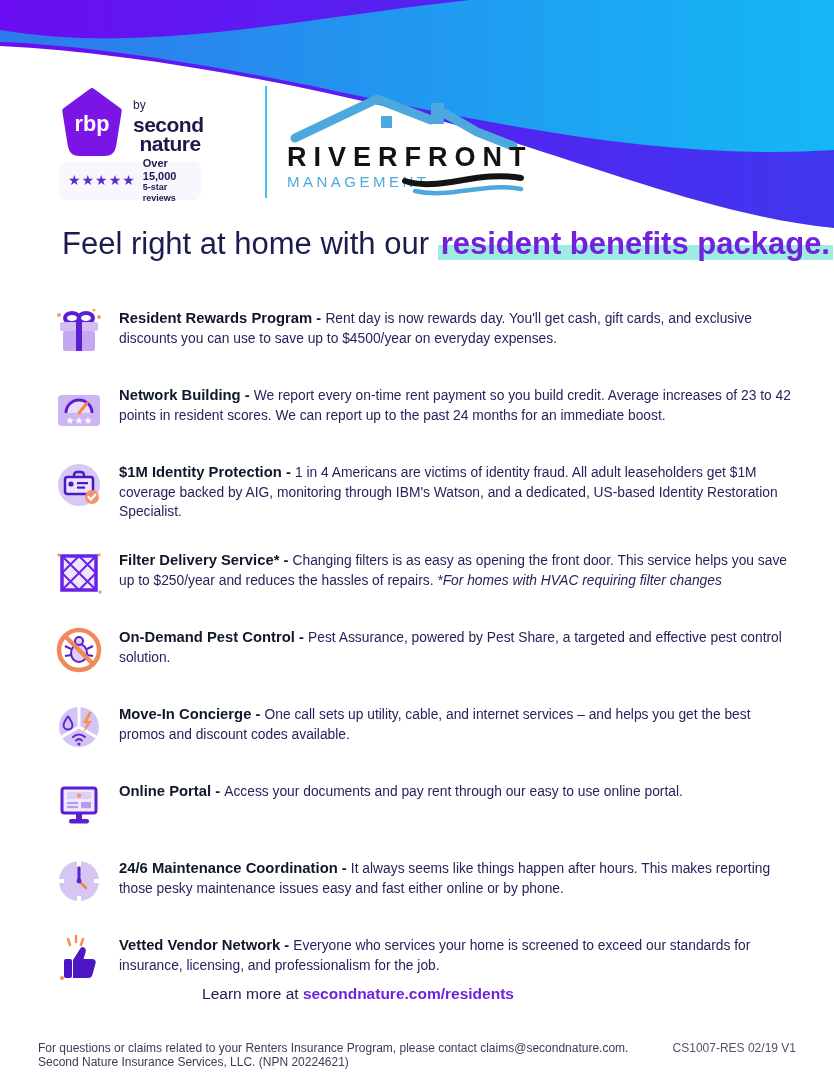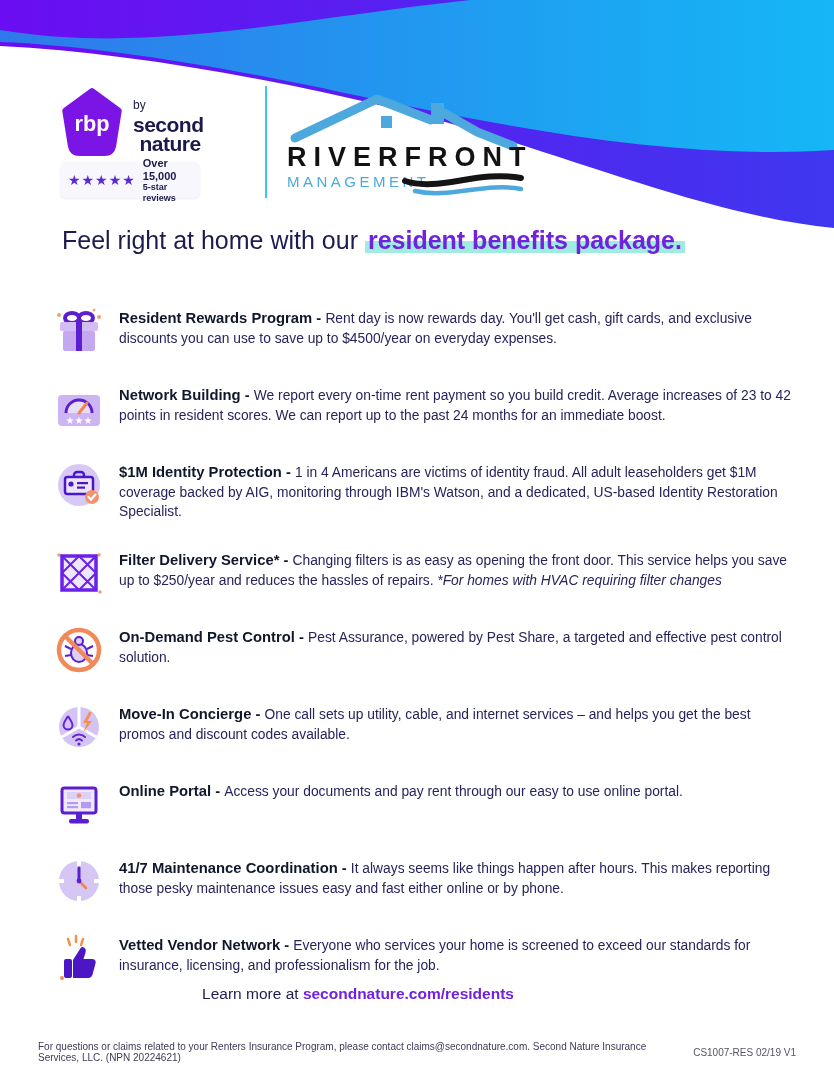--- a/index.html
+++ b/index.html
@@ -20,37 +20,37 @@
   .reviews-pill{position:absolute;top:76px;left:3px;width:140px;height:36px;background:#f7f7fd;border-radius:6px;
     display:flex;align-items:center;gap:7px;padding:0 8px;box-sizing:border-box;box-shadow:0 1px 2px rgba(20,20,80,.08);}
   .reviews-pill .stars{color:#5b2bd0;font-size:14px;letter-spacing:1px;line-height:1;}
   .reviews-pill .txt{color:#1b1a4a;line-height:1.15;}
   .reviews-pill .txt .t1{font-size:11px;font-weight:700;}
   .reviews-pill .txt .t2{font-size:9px;font-weight:700;}
   .logo-divider{width:2px;height:112px;background:#3ec3f2;margin:0 14px 0 58px;}
   .riverfront{width:246px;height:116px;}
 
   
-  .headline{position:absolute;top:226px;left:62px;width:740px;font-size:25px;color:#1d1c4f;font-weight:500;white-space:nowrap;}
+  .headline{position:absolute;top:226px;left:62px;width:740px;font-size:31px;color:#1d1c4f;font-weight:500;white-space:nowrap;text-align:right;}
   .headline .hl{color:#7122dd;font-weight:800;background:linear-gradient(180deg,rgba(0,0,0,0) 54%,#a0ebe2 54%,#a0ebe2 97%,rgba(0,0,0,0) 97%);padding:0 3px;}
 
   
   .benefits{position:absolute;top:306px;left:54px;width:746px;}
   .benefit{display:flex;gap:15px;margin-bottom:27px;align-items:flex-start;}
   .benefit .icon-box{width:50px;height:50px;flex:0 0 50px;}
   .benefit .icon-box svg{width:50px;height:50px;display:block;}
   .benefit .txt{width:680px;font-size:13.8px;line-height:1.4;color:#26245c;padding-top:2px;}
   .benefit .lead{font-weight:700;font-size:14.8px;color:#0f172a;}
   .benefit .note{font-style:italic;}
 
   
   .learn-more{position:absolute;top:985px;left:0;width:716px;text-align:center;font-size:15.5px;color:#1d1c4f;}
   .learn-more .link{color:#7122dd;font-weight:700;}
-  .fine-print{position:absolute;top:1041px;left:38px;right:38px;display:flex;justify-content:space-between;align-items:center;
-    font-size:10px;color:#3c3b55;}
+  .fine-print{position:absolute;top:1041px;left:38px;right:38px;display:flex;justify-content:space-between;align-items:flex-start;
+    font-size:12px;color:#3c3b55;}
   .fine-print .code{white-space:nowrap;color:#55546b;margin-left:18px;}
 </style>
 </head>
 <body>
 
 <div class="page">
 
   <svg class="header-wave" viewBox="0 0 834 240" preserveAspectRatio="none">
     <defs>
       <linearGradient id="gpurple" x1="0" y1="0" x2="1" y2="0">
@@ -204,21 +204,21 @@
       <div class="benefit">
         <div class="icon-box">
           <svg viewBox="0 0 50 50">
    <circle cx="25" cy="25" r="20" fill="#d6c6f4"></circle>
    <path d="M25 5 v5 M25 40 v5 M5 25 h5 M40 25 h5" stroke="#ffffff" stroke-width="4"></path>
    <line x1="25" y1="25" x2="25" y2="12" stroke="#5b1fd1" stroke-width="3" stroke-linecap="round"></line>
    <line x1="25" y1="25" x2="32" y2="32" stroke="#f4844c" stroke-width="2.6" stroke-linecap="round"></line>
    <circle cx="25" cy="25" r="2.4" fill="#5b1fd1"></circle>
           </svg>
         </div>
-        <div class="txt"><span class="lead">41/7 Maintenance Coordination - </span><span>It always seems like things happen after hours. This makes reporting those pesky maintenance issues easy and fast either online or by phone.</span></div>
+        <div class="txt"><span class="lead">24/6 Maintenance Coordination - </span><span>It always seems like things happen after hours. This makes reporting those pesky maintenance issues easy and fast either online or by phone.</span></div>
       </div>
       <div class="benefit">
         <div class="icon-box">
           <svg viewBox="0 0 50 50">
    <path d="M14 6 l2 6 M22 3 l0 6 M29 6 l-2 6" stroke="#f4914f" stroke-width="2.5" stroke-linecap="round"></path>
    <rect x="10" y="26" width="8" height="19" rx="2" fill="#4c16c4"></rect>
    <path d="M19 45 V27 l7 -11 q1.5 -3 4 -1.5 q2.5 1.5 1.5 5 l-2 6.5 h9 q4 .5 3 4.5 l-3 11 q-1 3.5 -4.5 3.5 z" fill="#4c16c4"></path>
    <circle cx="8" cy="45" r="2" fill="#f4914f"></circle>
           </svg>
         </div>

